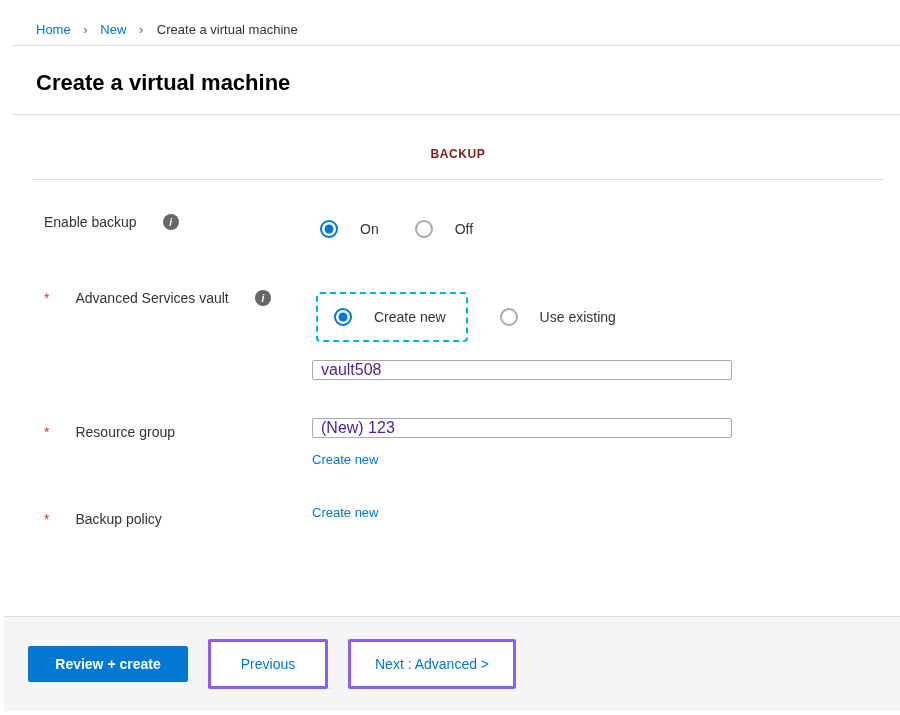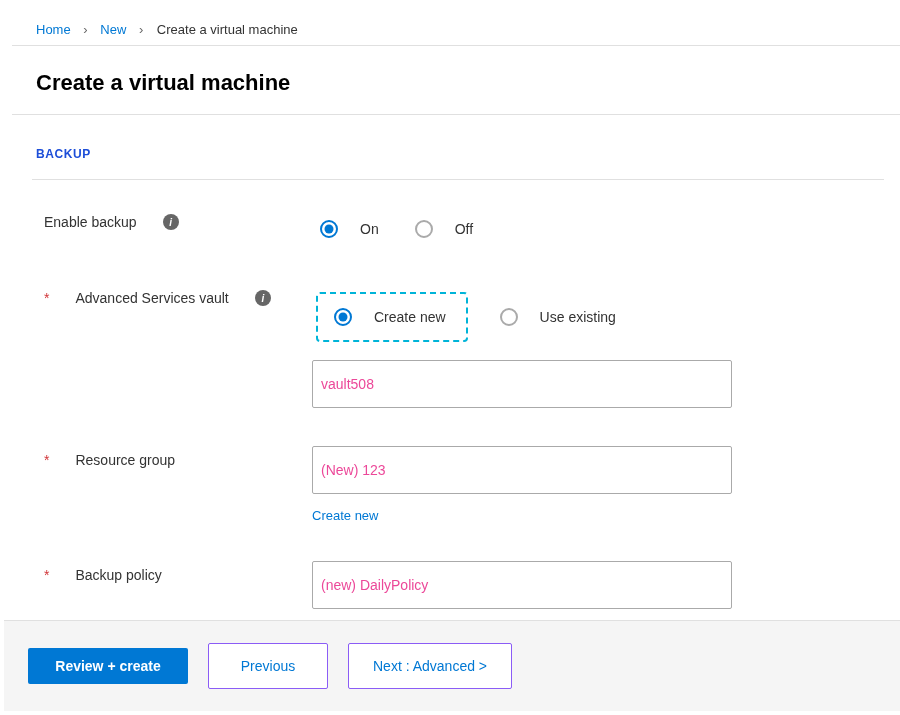--- a/index.html
+++ b/index.html
@@ -47,24 +47,25 @@
 
     .main-content {
       padding: 24px 20px 20px 20px;
       background: #fff;
       min-height: 520px;
     }
 
     .section-label {
       font-size: 12px;
       font-weight: 700;
-      color: #1d4ed8;
+      color: #7f1d1d;
       letter-spacing: 0.05em;
       margin-bottom: 18px;
       text-transform: uppercase;
+      text-align: center;
     }
 
     .form-row {
       display: flex;
       align-items: flex-start;
       margin-bottom: 22px;
     }
 
     .form-label {
       width: 260px;
@@ -153,26 +154,26 @@
       border-radius: 4px;
       padding: 6px 12px 6px 8px;
       display: flex;
       align-items: center;
       gap: 6px;
     }
 
     .text-input {
       width: 100%;
       max-width: 420px;
-      height: 48px;
+      height: 20px;
       border: 1px solid #aaa;
       border-radius: 2px;
       padding: 4px 8px;
-      font-size: 14px;
-      color: #ec4899;
+      font-size: 16px;
+      color: #4c1d95;
       outline: none;
     }
 
     .link-btn {
       color: #0078d4;
       font-size: 13px;
       text-decoration: none;
       cursor: pointer;
       background: none;
       border: none;
@@ -201,21 +202,21 @@
       padding: 10px 24px;
       font-size: 14px;
       font-weight: 600;
       cursor: pointer;
       min-width: 160px;
     }
 
     .btn-secondary {
       background: #fff;
       color: #0078d4;
-      border: 1px solid #8b5cf6;
+      border: 3px solid #8b5cf6;
       border-radius: 2px;
       padding: 14px 24px;
       font-size: 14px;
       font-weight: 400;
       cursor: pointer;
       min-width: 120px;
     }
 
     .divider {
       border: none;
@@ -296,21 +297,20 @@
       <a href="#" class="link-btn">Create new</a>
     </div>
   </div>
 
   <div class="form-row">
     <div class="form-label">
       <span class="required-star">*</span>
       <span>Backup policy</span>
     </div>
     <div class="form-control">
-      <input type="text" class="text-input" value="(new) DailyPolicy" style="">
       <a href="#" class="link-btn">Create new</a>
     </div>
   </div>
 
 </div>
 
 <div class="footer">
   <button class="btn-primary">Review + create</button>
   <button class="btn-secondary">Previous</button>
   <button class="btn-secondary">Next : Advanced &gt;</button>

